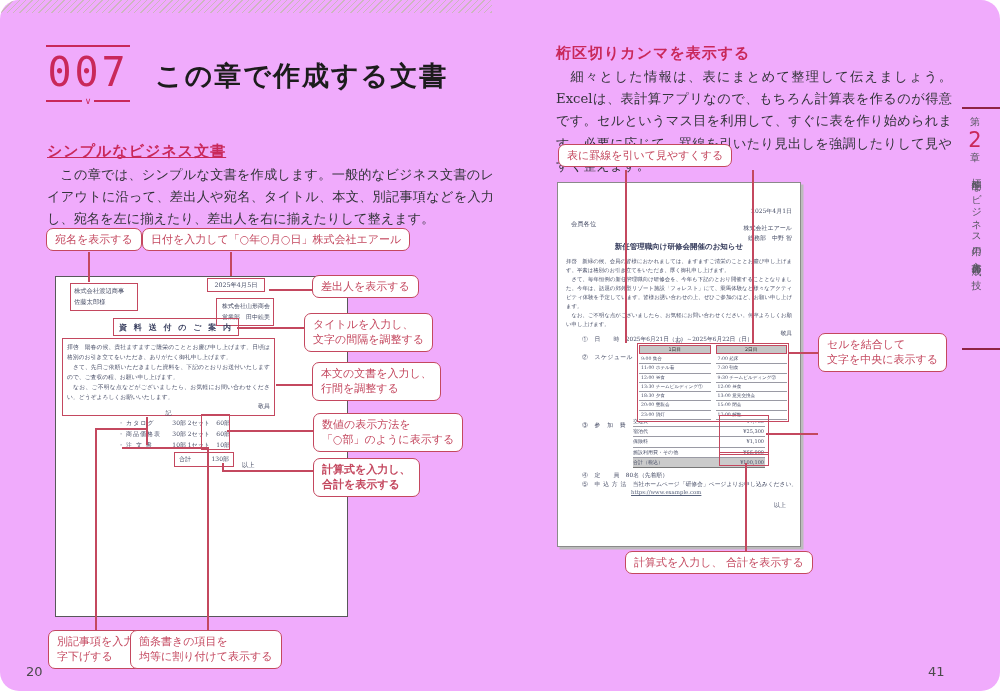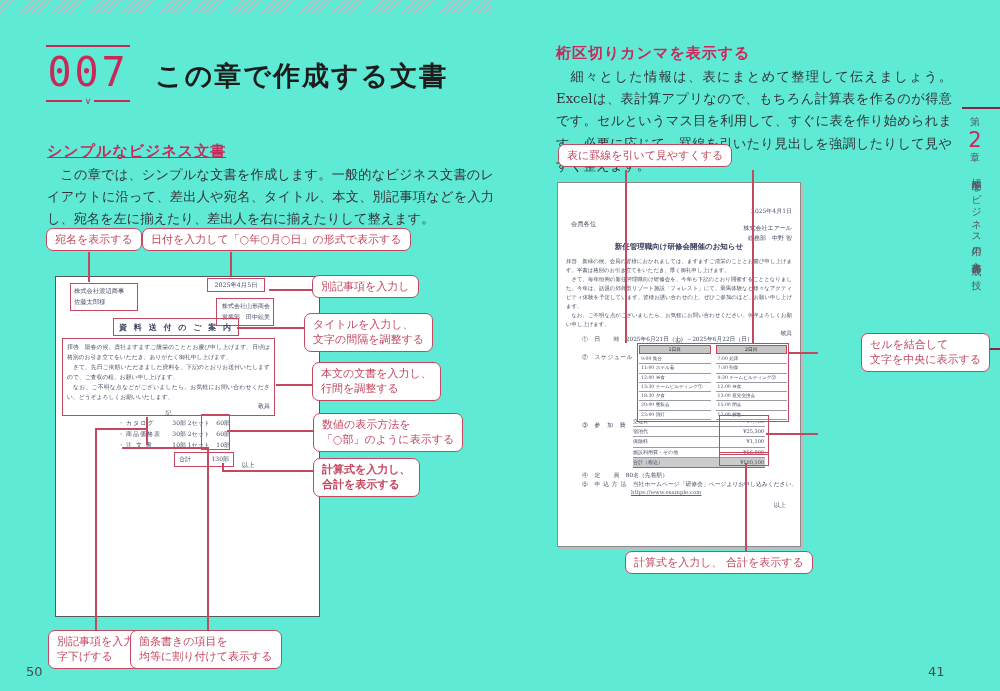--- a/index.html
+++ b/index.html
@@ -1,17 +1,17 @@
 <!DOCTYPE html>
 <html><head>
 <meta charset="utf-8">
 <style>
   html,body{margin:0;padding:0;background:#ffffff;}
-  .sheet{position:relative;width:1000px;height:691px;background:#5eead4;overflow:hidden;
-         font-family:"DejaVu Sans",sans-serif;}
+  .sheet{position:relative;width:1000px;height:691px;background:#f0abfc;overflow:hidden;
+         font-family:"DejaVu Sans",sans-serif;border-radius:19px;}
   .p{position:absolute;}
   .hatch{position:absolute;left:0;top:0;width:492px;height:13px;
          background:repeating-linear-gradient(135deg,#cdb6bf 0 1px,transparent 1px 4.5px);}
   
   .rule{background:#c9285a;height:2px;}
   .lesson{left:46px;top:45px;width:84px;}
   .lesson-digits{font-family:"DejaVu Sans Mono",monospace;font-size:40px;line-height:50px;
                  color:#c9285a;text-align:center;letter-spacing:3px;}
   .lesson-bottom{display:flex;align-items:center;}
   .lesson-bottom .rule{flex:1;}
@@ -20,21 +20,21 @@
   .sec-head{font-size:15px;font-weight:bold;color:#c9285a;letter-spacing:1px;}
   .intro{font-family:"DejaVu Serif",serif;font-size:13.2px;line-height:1.68;color:#33343a;
          text-align:justify;}
   
   .callout{position:absolute;border:1.5px solid #c4485f;border-radius:7px;background:#fff;
            color:#c4485f;font-size:11px;line-height:1.4;padding:3px 8px;white-space:pre-line;
            z-index:6;}
   .cline{position:absolute;background:#c4485f;z-index:4;}
   
   .doc{position:absolute;background:#fff;z-index:1;}
-  .doc-left{left:55px;top:276px;width:263px;height:339px;border:1.2px solid #58585a;}
+  .doc-left{left:55px;top:276px;width:263px;height:339px;border:1.2px solid #58585a;padding-left:28px;}
   .doc-right{left:557px;top:182px;width:242px;height:363px;border:1px solid #8a8a8a;
              box-shadow:2.5px 2.5px 0 #bcbcbc;}
   .dt{font-family:"DejaVu Serif",serif;color:#474d66;}
   .redbox{position:absolute;border:1.2px solid #c4485f;z-index:5;}
   .ml{white-space:pre-line;}
   .doc-title-box{display:flex;align-items:center;justify-content:center;
                  font-weight:bold;letter-spacing:2px;color:#3a4060;}
   
   .litem{display:flex;font-size:6px;line-height:11px;color:#474d66;font-family:"DejaVu Serif",serif;}
   .litem .b{width:8px;}
@@ -78,22 +78,22 @@
       <div class="chev">∨</div>
       <div class="rule"></div>
     </div>
   </div>
   <div class="p page-title">この章で作成する文書</div>
 
   <div class="p sec-head" style="left:47px;top:142px;text-decoration:underline;">シンプルなビジネス文書</div>
   <div class="p intro" style="left:47px;top:164px;width:447px;">　この章では、シンプルな文書を作成します。一般的なビジネス文書のレイアウトに沿って、差出人や宛名、タイトル、本文、別記事項などを入力し、宛名を左に揃えたり、差出人を右に揃えたりして整えます。</div>
 
   <div class="callout" style="left:46px;top:228px;">宛名を表示する</div>
-  <div class="callout" style="left:142px;top:228px;">日付を入力して「○年○月○日」の形式で表示する</div>
-  <div class="callout" style="left:312px;top:275px;">別記事項を入力し</div>
+  <div class="callout" style="left:142px;top:228px;">日付を入力して「○年○月○日」株式会社エアール</div>
+  <div class="callout" style="left:312px;top:275px;">差出人を表示する</div>
   <div class="callout" style="left:304px;top:313px;">タイトルを入力し、
 文字の間隔を調整する</div>
   <div class="callout" style="left:312px;top:362px;">本文の文書を入力し、
 行間を調整する</div>
   <div class="callout" style="left:313px;top:413px;">数値の表示方法を
 「○部」のように表示する</div>
   <div class="callout" style="left:313px;top:458px;font-weight:bold;">計算式を入力し、
 合計を表示する</div>
   <div class="callout" style="left:48px;top:630px;">別記事項を入力し、
 字下げする</div>
@@ -152,27 +152,27 @@
       </div>
     </div>
     <div class="redbox" style="left:145px;top:137px;width:27px;height:34px;"></div>
     <div class="redbox dt" style="left:118px;top:175px;width:50px;height:13px;display:flex;justify-content:space-between;align-items:center;font-size:6px;padding:0 4px;">
       <span>合計</span>
       <span>130部</span>
     </div>
     <div class="p dt" style="left:186px;top:184px;font-size:6.3px;">以上</div>
   </div>
 
-  <div class="p pageno" style="left:26px;top:664px;">50</div>
+  <div class="p pageno" style="left:26px;top:664px;">20</div>
 
   <div class="p sec-head" style="left:556px;top:44px;">桁区切りカンマを表示する</div>
   <div class="p intro" style="left:556px;top:66px;width:396px;">　細々とした情報は、表にまとめて整理して伝えましょう。Excelは、表計算アプリなので、もちろん計算表を作るのが得意です。セルというマス目を利用して、すぐに表を作り始められます。必要に応じて、罫線を引いたり見出しを強調したりして見やすく整えます。</div>
 
   <div class="callout" style="left:558px;top:144px;">表に罫線を引いて見やすくする</div>
-  <div class="callout" style="left:818px;top:333px;margin-left:43px;">セルを結合して
+  <div class="callout" style="left:818px;top:333px;">セルを結合して
 文字を中央に表示する</div>
   <div class="callout" style="left:625px;top:551px;">計算式を入力し、 合計を表示する</div>
 
   <div class="cline" style="left:625px;top:170px;width:1.5px;height:173px;"></div>
   <div class="cline" style="left:752px;top:170px;width:1.5px;height:173px;"></div>
   <div class="cline" style="left:788px;top:352px;width:30px;height:1.5px;"></div>
   <div class="cline" style="left:766px;top:433px;width:52px;height:1.5px;"></div>
   <div class="cline" style="left:745px;top:463px;width:1.5px;height:88px;"></div>
 
   <div class="doc doc-right">

